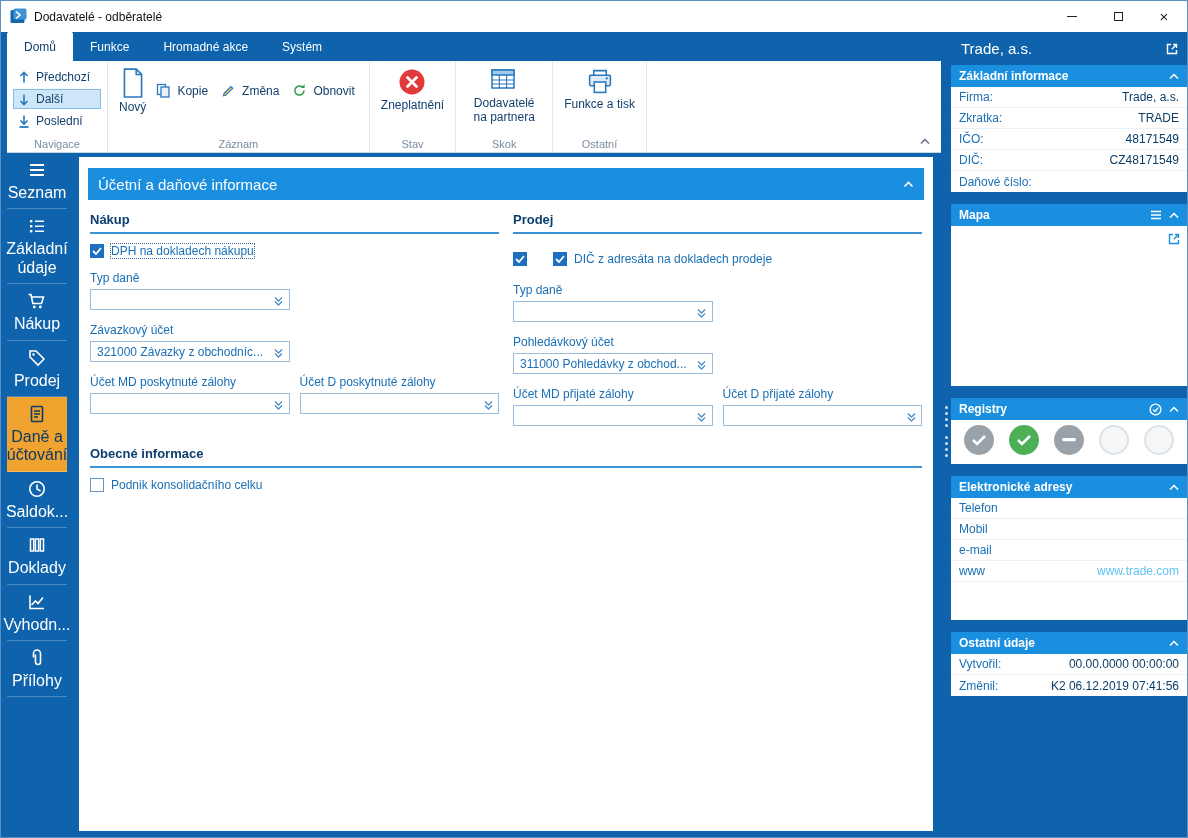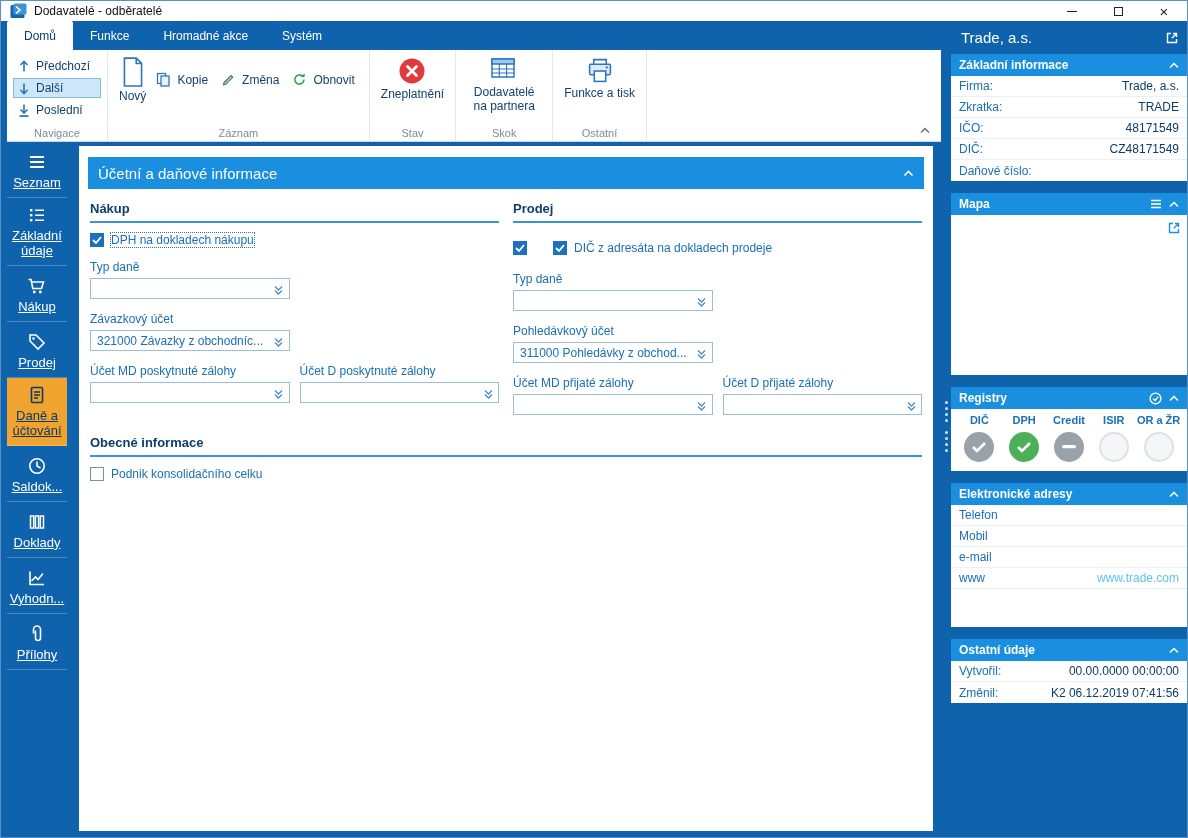--- a/index.html
+++ b/index.html
@@ -3,21 +3,21 @@
 <meta charset="utf-8">
 <style>
   * { margin:0; padding:0; box-sizing:border-box; }
   html,body { width:1188px; height:838px; }
   body { font-family:"Liberation Sans","DejaVu Sans",sans-serif; font-size:12px; background:#d9d9d9; }
 
   .window { width:1188px; height:838px; border:1px solid #5a8fc0; outline:1px solid #9db8cf;
             background:#0e63ac; display:flex; flex-direction:column; overflow:hidden; }
 
   
-  .titlebar { height:20px; background:#fff; display:flex; align-items:center; padding-left:9px; flex:0 0 auto; }
+  .titlebar { height:31px; background:#fff; display:flex; align-items:center; padding-left:9px; flex:0 0 auto; }
   .app-icon { width:17px; height:17px; display:inline-flex; }
   .titlebar .title { margin-left:7px; color:#111; font-size:12px; }
   .win-controls { margin-left:auto; display:flex; height:100%; }
   .win-btn { width:46px; display:flex; align-items:center; justify-content:center; color:#222; }
   .min-glyph { width:10px; height:1px; background:#222; display:block; }
   .max-glyph { width:9px; height:9px; border:1px solid #222; display:block; }
   .close-glyph { font-size:15px; line-height:1; }
 
   
   .content { flex:1; display:flex; min-height:0; padding:0 0 6px 6px; background:#0e63ac; }
@@ -40,22 +40,22 @@
   .bigbtn .blabel { max-width:74px; }
   .smallcol { display:flex; gap:3px; padding-top:3px; }
   .smallbtn { display:flex; align-items:center; gap:6px; padding:2px 8px 2px 2px; color:#14406e; }
   .ribbon-collapse { position:absolute; right:8px; bottom:5px; width:16px; height:12px; display:flex; align-items:center; justify-content:center; }
 
   
   .body-row { flex:1; display:flex; min-height:0; }
 
   
   .sidebar { width:60px; flex:0 0 60px; display:flex; flex-direction:column; }
-  .sb-item { min-height:56px; padding:7px 2px 6px 2px; display:flex; flex-direction:column; align-items:center; justify-content:flex-end;
-             gap:4px; color:#fff; font-size:13px; text-align:center; line-height:1.15; border-bottom:1px solid rgba(255,255,255,.25);text-decoration:underline; }
+  .sb-item { min-height:56px; padding:7px 2px 6px 2px; display:flex; flex-direction:column; align-items:center; justify-content:center;
+             gap:4px; color:#fff; font-size:16px; text-align:center; line-height:1.15; border-bottom:1px solid rgba(255,255,255,.25); }
   .sb-item.active { background:#f0a32e; color:#0d3a66; }
   .sb-icon { width:20px; height:20px; display:inline-flex; }
 
   
   .main { flex:1; min-width:0; background:#fff; margin:4px 8px 0 12px; padding:11px 9px; display:flex; flex-direction:column; }
   .panel-header { height:24px; background:#1b8fdf; color:#fff; font-weight:normal; font-size:15px;
                   display:flex; align-items:center; padding:16px 10px; flex:0 0 auto; }
   .panel-header .chev { margin-left:auto; display:inline-flex; }
   .cols { display:flex; gap:14px; margin-top:12px; padding:0 2px; }
   .col { flex:1; min-width:0; }
@@ -572,27 +572,20 @@
                 <circle cx="6.5" cy="6.5" r="5.4" fill="none" stroke="#fff" stroke-width="1.3"></circle>
                 <path d="M4 6.6 L6 8.5 L9.3 4.6" stroke="#fff" stroke-width="1.3" fill="none"></path>
               </svg>
             <svg width="10" height="7" viewBox="0 0 10 7">
                 <path d="M1 5.5 L5 1.5 L9 5.5" stroke="#fff" stroke-width="1.5" fill="none"></path>
               </svg>
           </span>
         </div>
         <div class="section-body reg-body">
           <div class="reg-grid">
-            <span class="reg-col">DIČ</span>
-            <span class="reg-col">DPH</span>
-            <span class="reg-col">Credit</span>
-            <span class="reg-col">ISIR</span>
-            <span class="reg-col">OR a ŽR</span>
-          </div>
-          <div class="reg-grid">
             <span class="reg-circle s-gray">
                 <svg width="16" height="12" viewBox="0 0 16 12">
                   <path d="M2 6 L6 10 L14 2" stroke="#fff" stroke-width="2.6" fill="none"></path>
                 </svg>
               </span>
             <span class="reg-circle s-green">
                 <svg width="16" height="12" viewBox="0 0 16 12">
                   <path d="M2 6 L6 10 L14 2" stroke="#fff" stroke-width="2.6" fill="none"></path>
                 </svg>
               </span>

